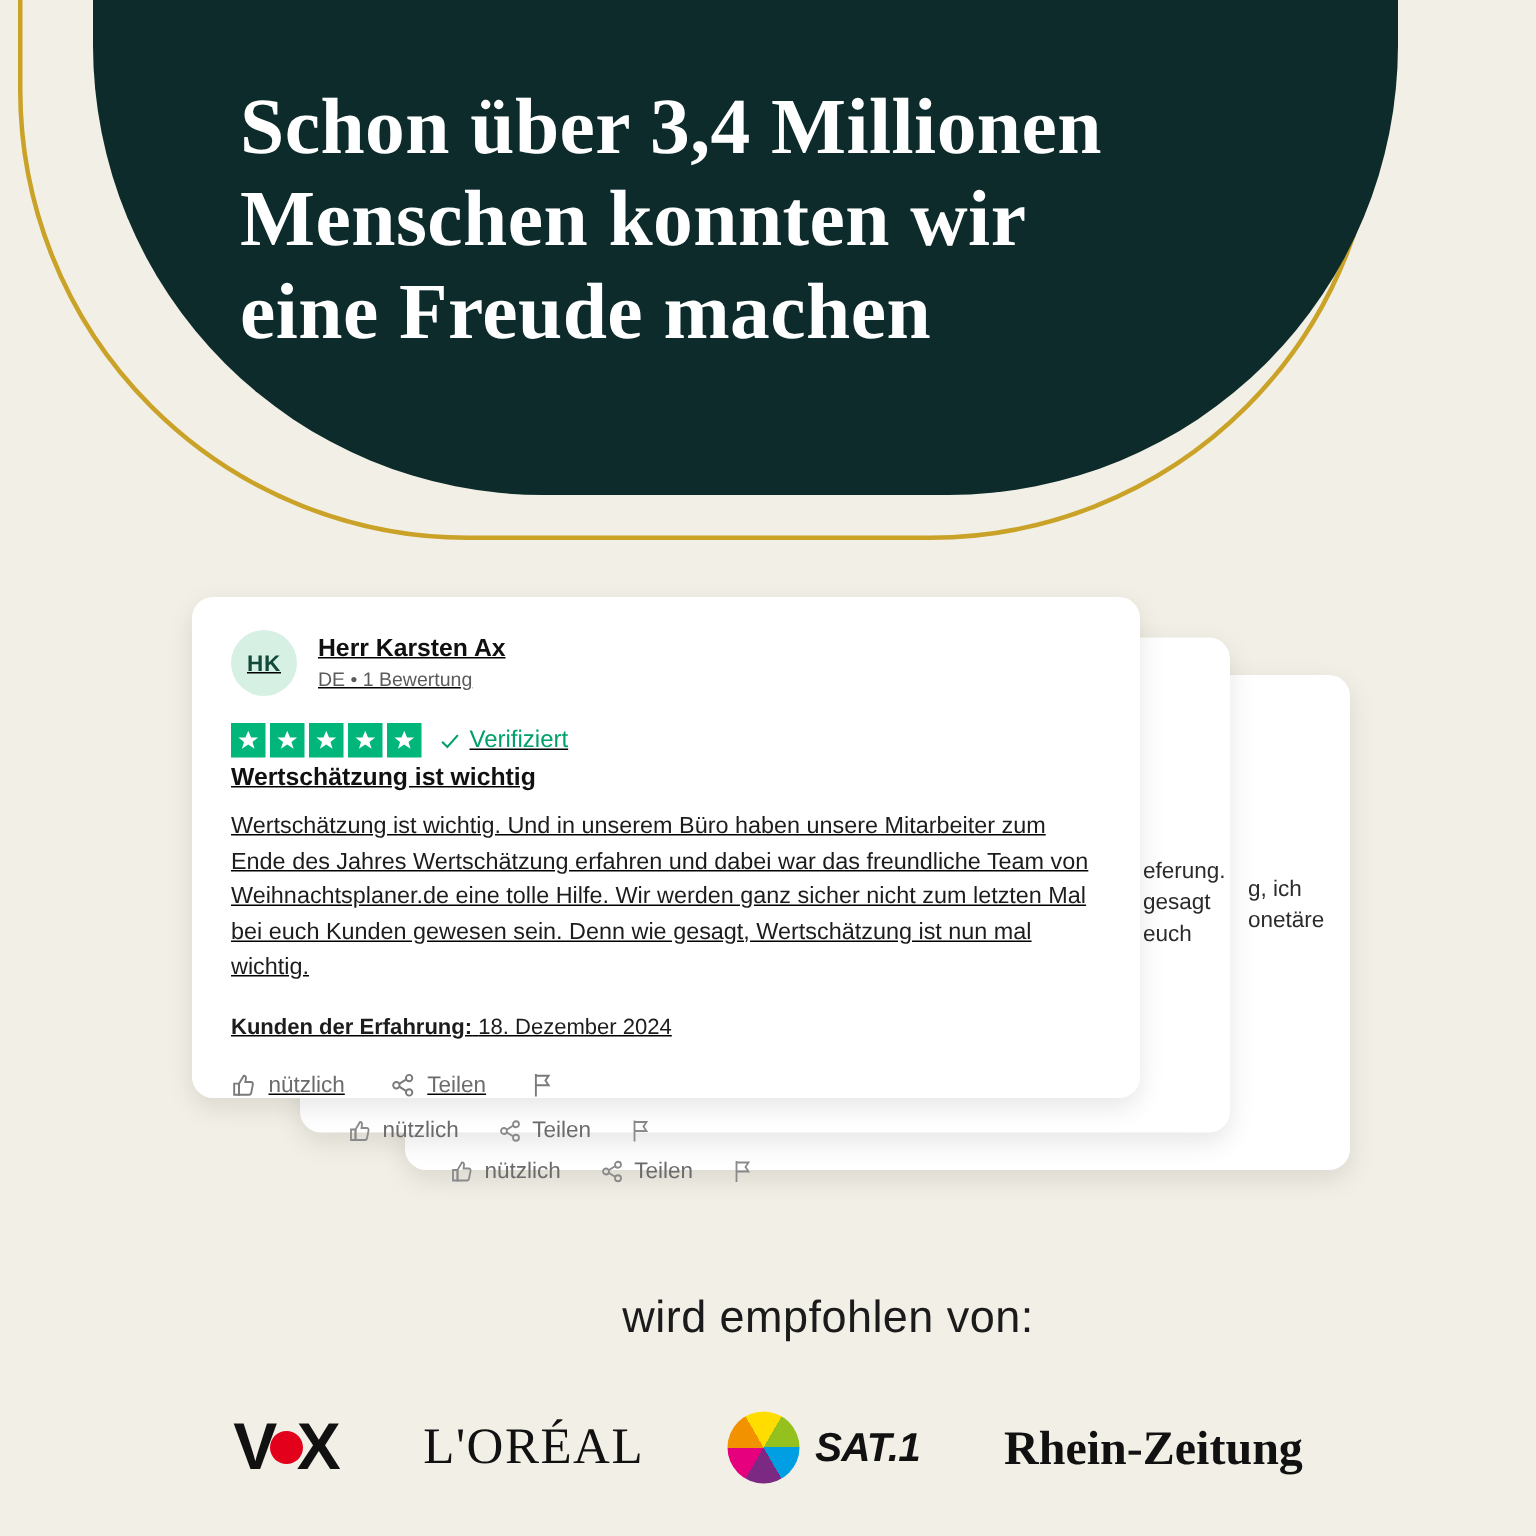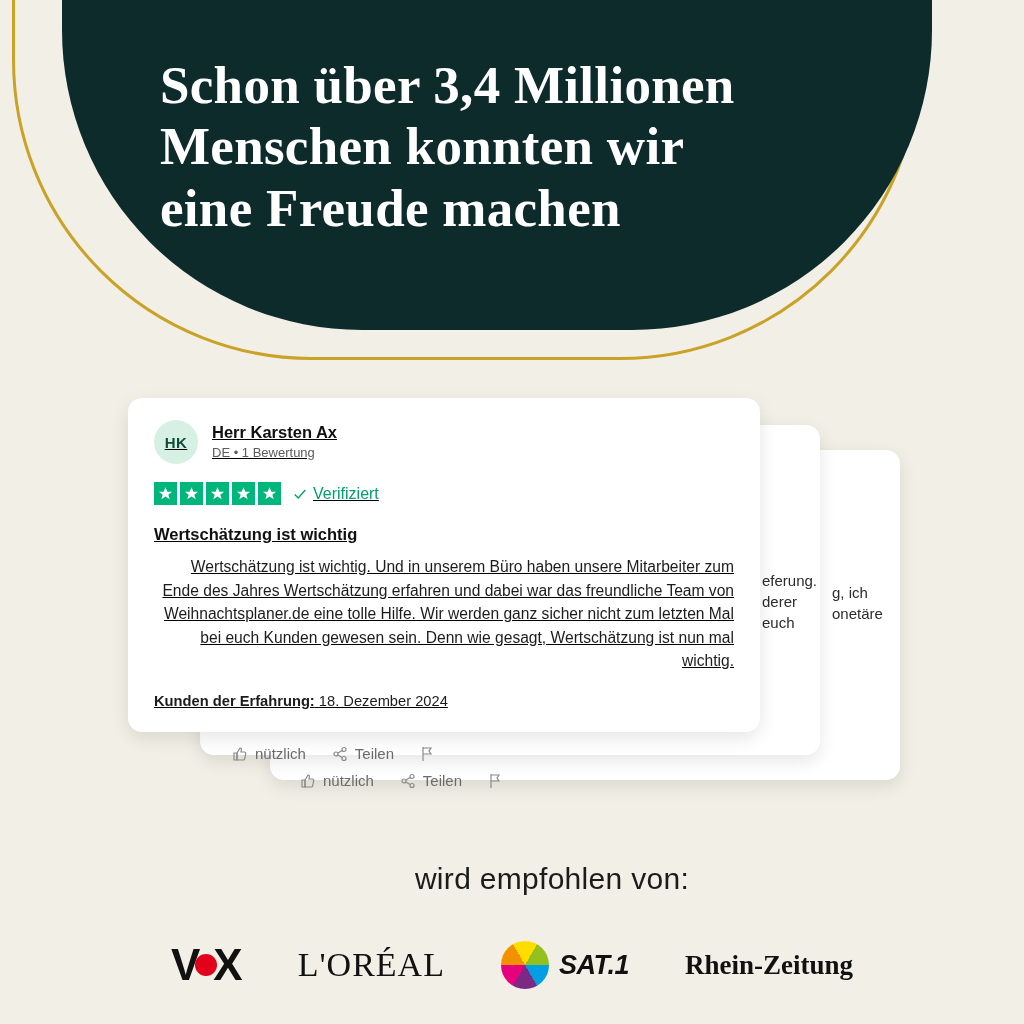--- a/index.html
+++ b/index.html
@@ -175,31 +175,30 @@
   .star svg { display: block; }
   .verified {
     display: flex;
     align-items: center;
     gap: 6px;
     color: #00a06c;
     font-size: 16px;
   }
 
   .review-title {
-    margin-top: 20px;
+    margin-top: 4px;
     font-size: 16.5px;
     font-weight: bold;
     color: #101010;
   }
   .review-body {
     margin-top: 11px;
     font-size: 15.6px;
     line-height: 23.5px;
     color: #1c1c1c;
-    text-align: right;
   }
   .date-row {
     margin-top: 20px;
     font-size: 14.7px;
     color: #1c1c1c;
   }
   .date-row b { font-weight: bold; }
   .actions {
     margin-top: 22px;
     display: flex;
@@ -279,21 +278,21 @@
     font-family: "Liberation Sans", sans-serif;
     font-weight: bold;
     font-size: 27px;
     color: #111;
     letter-spacing: -0.5px;
     font-style: italic;
   }
   .logo-rz {
     font-family: "Liberation Serif", serif;
     font-weight: bold;
-    font-size: 27px;
+    font-size: 32px;
     color: #111;
     letter-spacing: 0px;
   }
 </style>
 </head>
 <body>
 
 <div class="hero-wrap">
   <div class="hero-outline"></div>
   <div class="hero-panel"></div>
@@ -301,21 +300,21 @@
 Menschen konnten wir
 eine Freude machen</div>
 </div>
 
 <div class="cards">
 
   <div class="card card-back2"></div>
   <div class="card card-back1"></div>
 
   <div class="peek peek-1">eferung.</div>
-  <div class="peek peek-2">derer</div>
+  <div class="peek peek-2">gesagt</div>
   <div class="peek peek-3">euch</div>
   <div class="peek peek-6">g, ich</div>
   <div class="peek peek-4">onetäre</div>
 
   <div class="peek-actions row-a">
     <span class="it">
       <svg width="16" height="16" viewBox="0 0 16 16">
         <path d="M2 7h3v7H2z" fill="none" stroke="#8a8a8a" stroke-width="1.2"></path>
         <path d="M5 7l3-5c1.2 0 1.6 .9 1.3 2L9 6h3.5c.9 0 1.4.8 1.2 1.6l-1 5c-.1.8-.7 1.4-1.5 1.4H5z" fill="none" stroke="#8a8a8a" stroke-width="1.2"></path>
       </svg>

